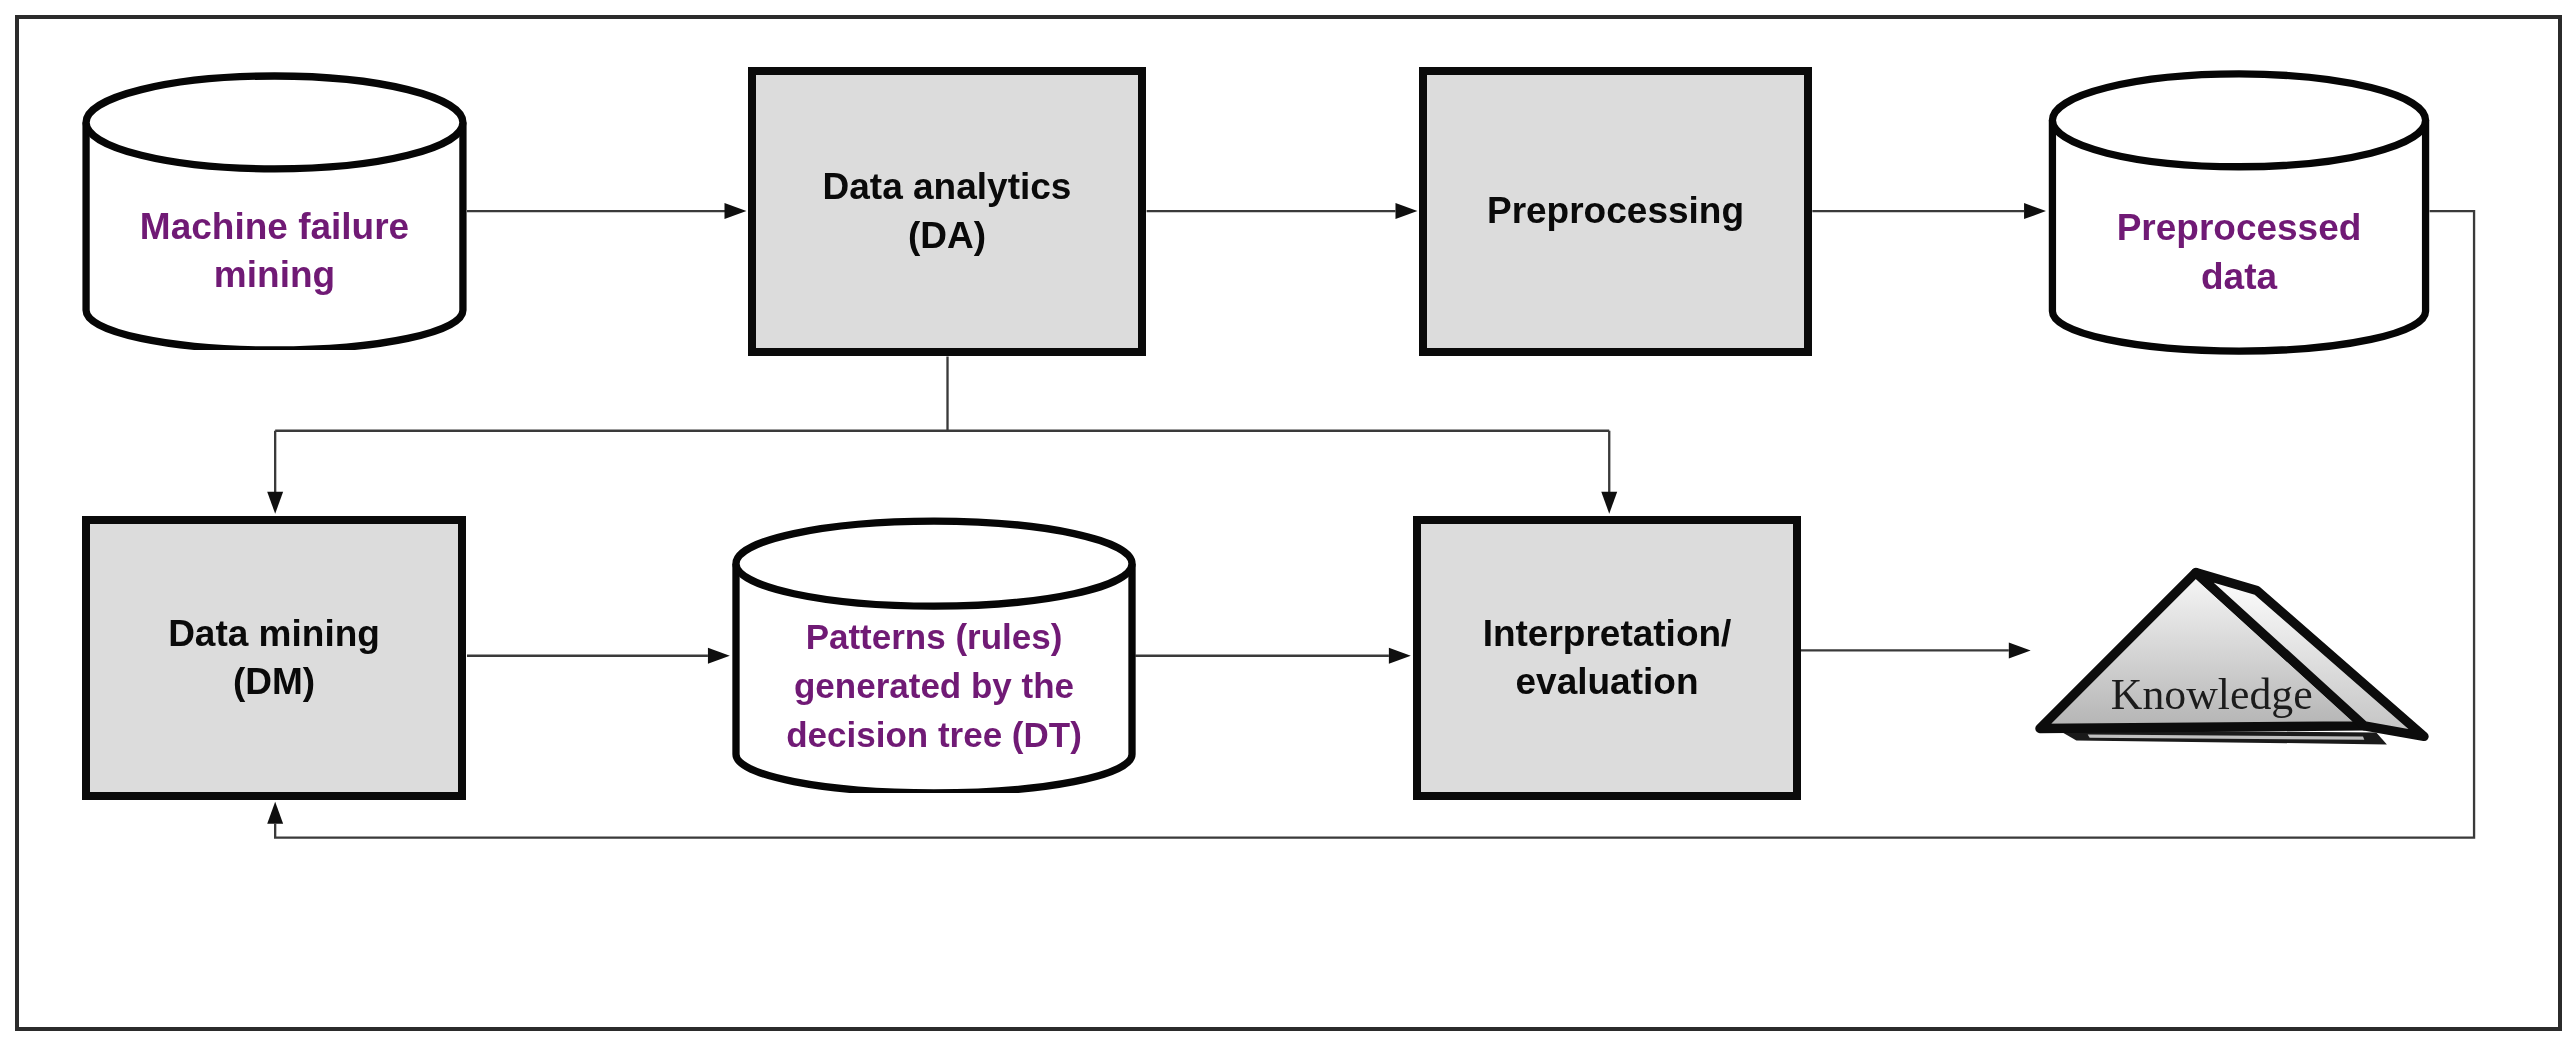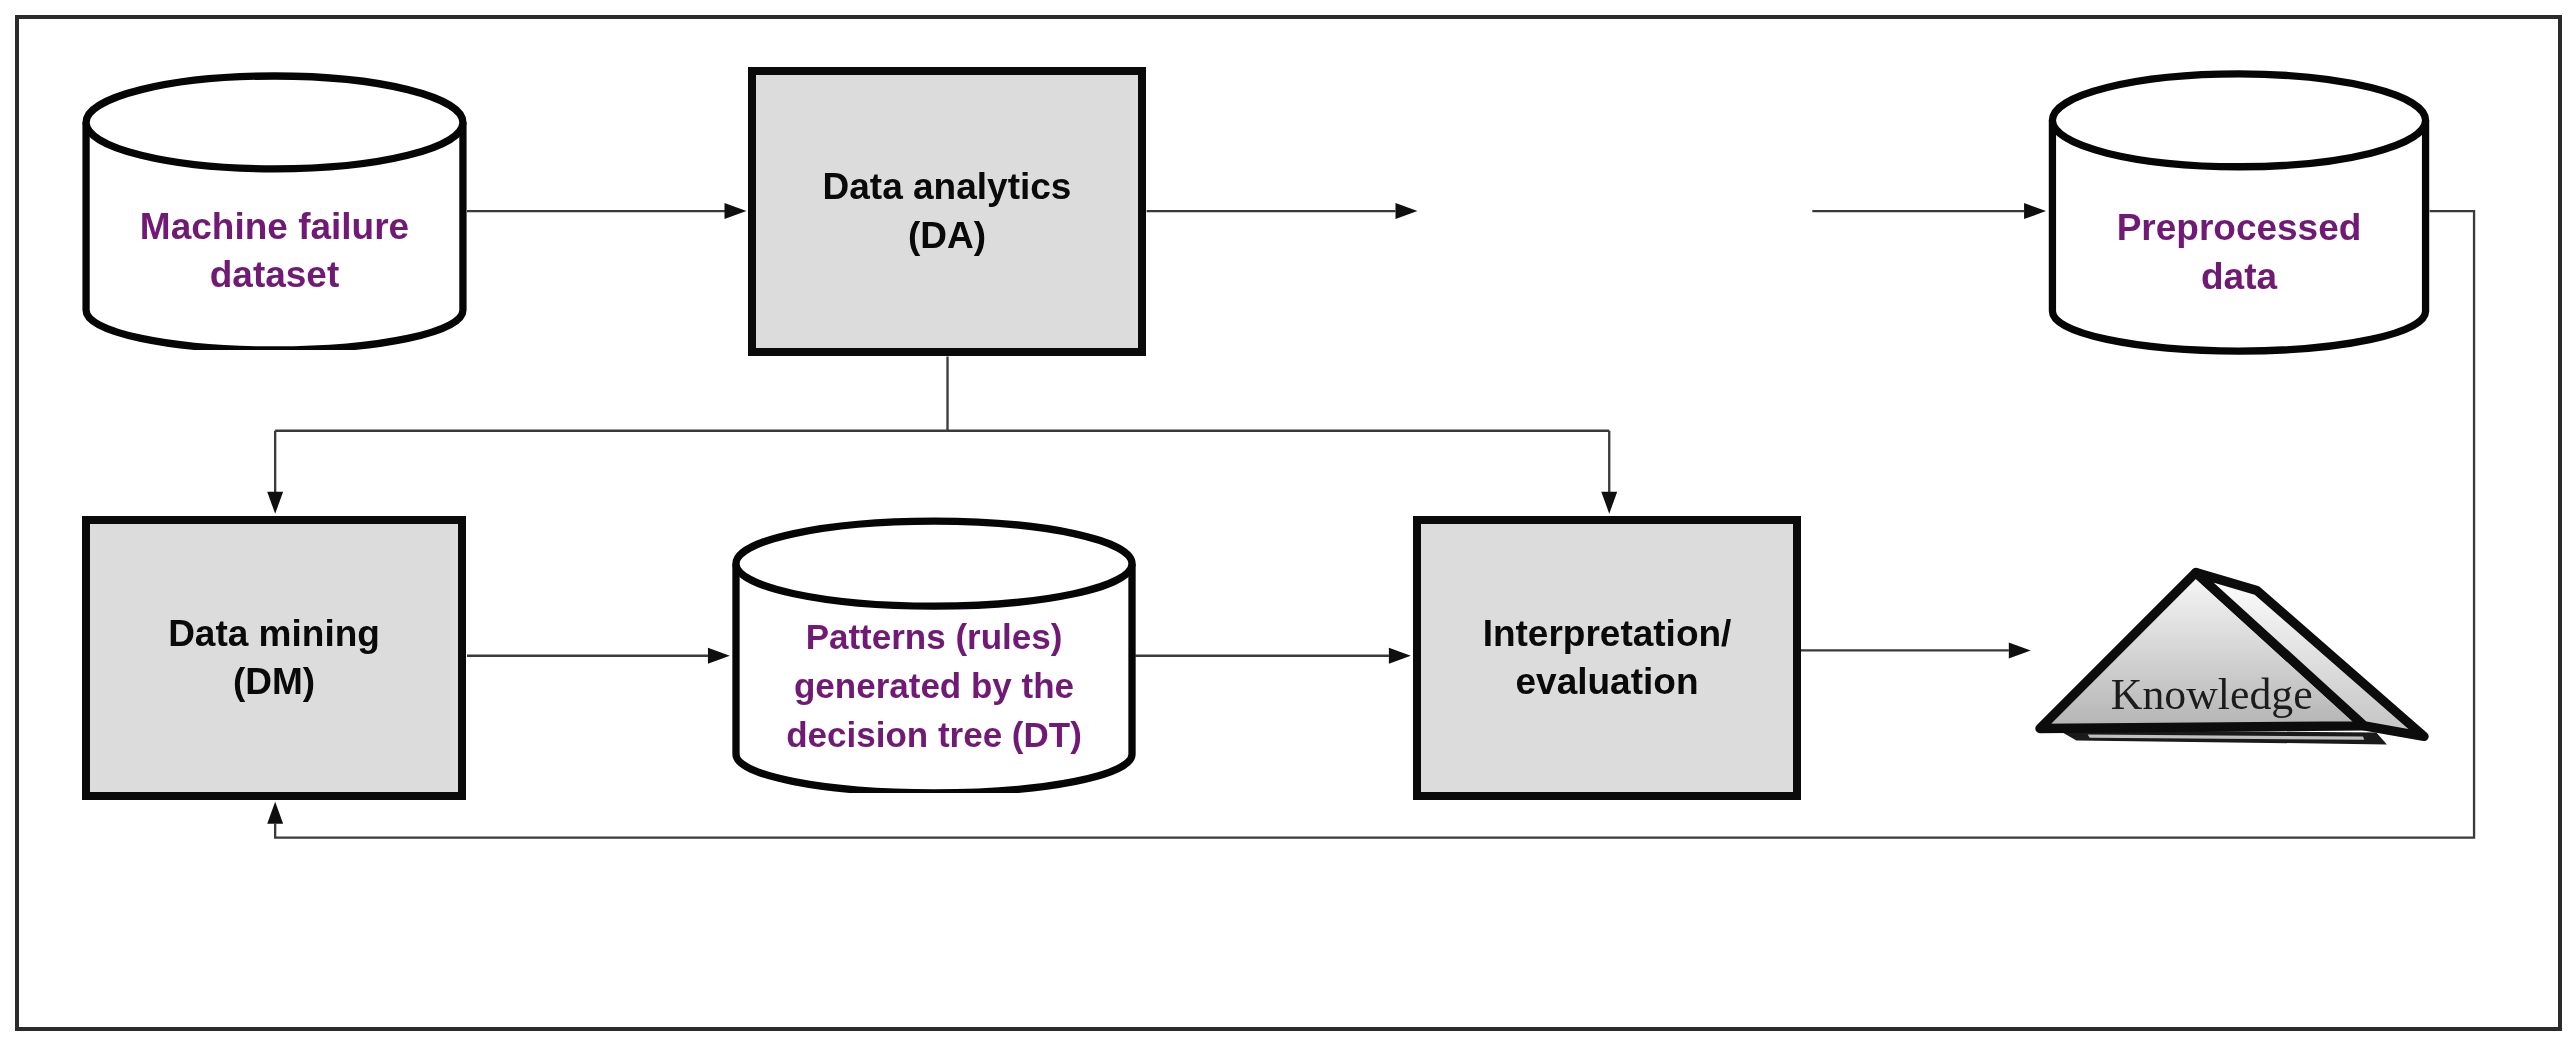--- a/index.html
+++ b/index.html
@@ -117,29 +117,32 @@
     <polygon points="414,1208 402,1241 426,1241"></polygon>
   </svg>
 
   <div class="node datastore" style="left:82px; top:72px; width:385px; height:278px;">
     <svg class="cyl-shape" viewBox="0 0 580 419">
       <path d="M 6,76 L 6,359 A 284,60 0 0 0 574,359 L 574,76"></path>
       <ellipse cx="290" cy="76" rx="284" ry="70"></ellipse>
     </svg>
     <div class="cyl-label pad-2line">
       <span>Machine failure</span>
-      <span>dataset</span>
+      <span>mining</span>
     </div>
   </div>
 
   <div class="node stage" style="left:748px; top:67px; width:398px; height:289px;">
     <span>Data analytics</span>
     <span>(DA)</span>
   </div>
 
+  <div class="node stage" style="left:1419px; top:67px; width:393px; height:289px;">
+    <span>Preprocessing</span>
+  </div>
 
   <div class="node datastore" style="left:2048px; top:70px; width:382px; height:285px;">
     <svg class="cyl-shape" viewBox="0 0 575 430">
       <path d="M 6,76 L 6,364 A 281.5,60 0 0 0 569,364 L 569,76"></path>
       <ellipse cx="287.5" cy="76" rx="281.5" ry="70"></ellipse>
     </svg>
     <div class="cyl-label pad-2line">
       <span>Preprocessed</span>
       <span>data</span>
     </div>

